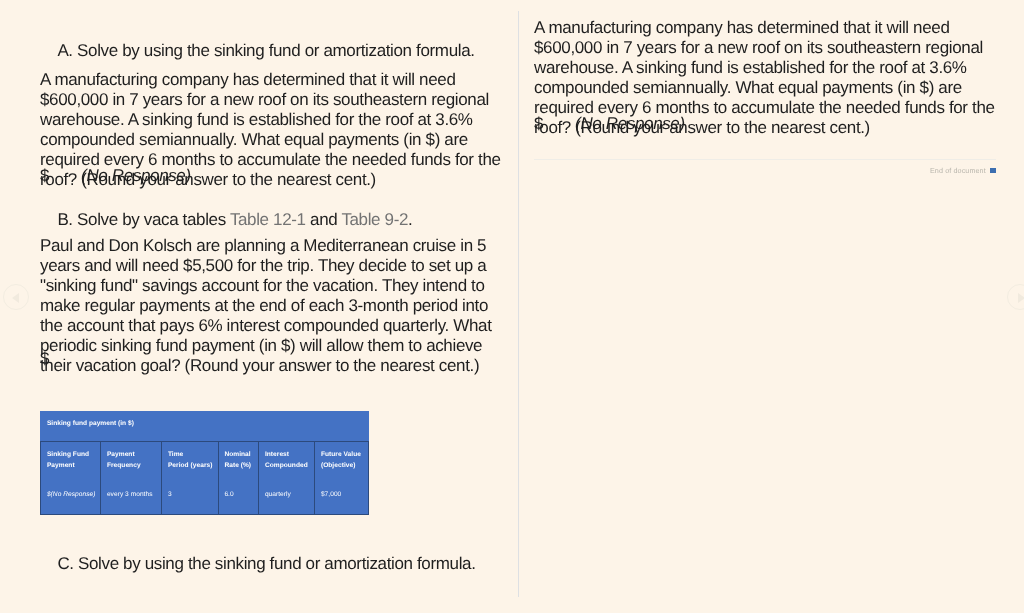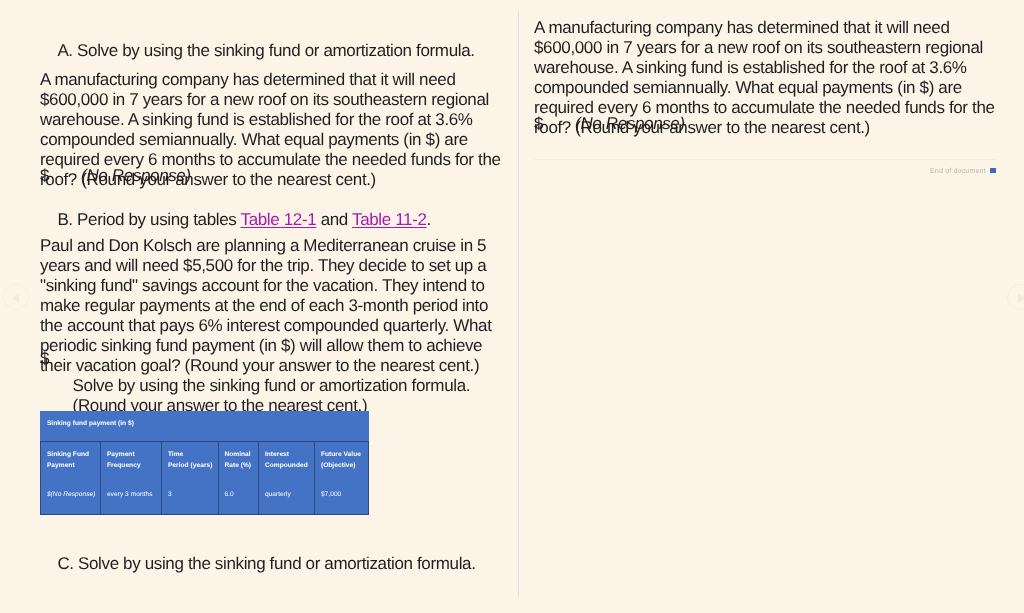--- a/index.html
+++ b/index.html
@@ -22,21 +22,21 @@
   .txt {
     position: absolute;
     font-size: 17px; letter-spacing: -0.36px; color: #1f1f1f;
     line-height: 20px;
     width: 461px;
     margin-top: 7px;
   }
   .indent { padding-left: 17.4px; width: 443.6px; }
   .indent2 { padding-left: 32.6px; width: 428.4px; }
   .ital { font-style: italic; padding-left: 32px; }
-  .link { color: #a21caf; text-decoration: underline; text-decoration-thickness: 1px; text-underline-offset: 2px; }
+  .link { color: #737373; text-decoration-thickness: 1px; text-underline-offset: 2px; }
 
   
   .tblwrap { position: absolute; left: 40px; top: 410.5px; }
   .tbl { border-collapse: collapse; table-layout: fixed; border-spacing: 0; }
   .tbl td { background: #4472c4; color: #fff; }
   .tbl .cap {
     font-size: 6.6px; font-weight: bold;
     padding: 7.5px 0 0 5.9px; height: 22px; vertical-align: top;
     border: 1px solid #4472c4; border-bottom: 1px solid #2c4a7d; text-align: left;
     letter-spacing: 0.02px; white-space: nowrap; line-height: 10.6px;
@@ -77,24 +77,23 @@
 </head>
 <body>
 
 <div class="page">
   <div class="divider"></div>
 
   <div class="txt indent" style="left:40px; top:34px">A. Solve by using the sinking fund or amortization formula.</div>
   <div class="txt" style="left:40px; top:63.3px">A manufacturing company has determined that it will need $600,000 in 7 years for a new roof on its southeastern regional warehouse. A sinking fund is established for the roof at 3.6% compounded semiannually. What equal payments (in $) are required every 6 months to accumulate the needed funds for the roof? (Round your answer to the nearest cent.)</div>
   <div class="txt" style="left:40px; top:159px"><span>$</span><span class="ital">(No Response)</span></div>
 
-  <div class="txt indent" style="left:40px; top:203px"><span>B. Period by using tables </span><a class="link">Table 12-1</a><span> and </span><a class="link">Table 11-2</a><span>.</span></div>
+  <div class="txt indent" style="left:40px; top:203px"><span>B. Solve by vaca tables </span><a class="link">Table 12-1</a><span> and </span><a class="link">Table 9-2</a><span>.</span></div>
   <div class="txt" style="left:40px; top:228.5px">Paul and Don Kolsch are planning a Mediterranean cruise in 5 years and will need $5,500 for the trip. They decide to set up a "sinking fund" savings account for the vaca­tion. They intend to make regular payments at the end of each 3-month period into the account that pays 6% interest compounded quarterly. What periodic sinking fund pay­ment (in $) will allow them to achieve their vacation goal? (Round your answer to the nearest cent.)</div>
   <div class="txt" style="left:40px; top:341.7px">$</div>
-  <div class="txt indent2" style="left:40px; top:368.5px">Solve by using the sinking fund or amortization formula. (Round your answer to the nearest cent.)</div>
 
   <div class="tblwrap">
     <table class="tbl">
       <colgroup>
         <col style="width:60px">
           <col style="width:61px">
           <col style="width:56.5px">
         <col style="width:40.5px">
           <col style="width:56px">
           <col style="width:54px">

